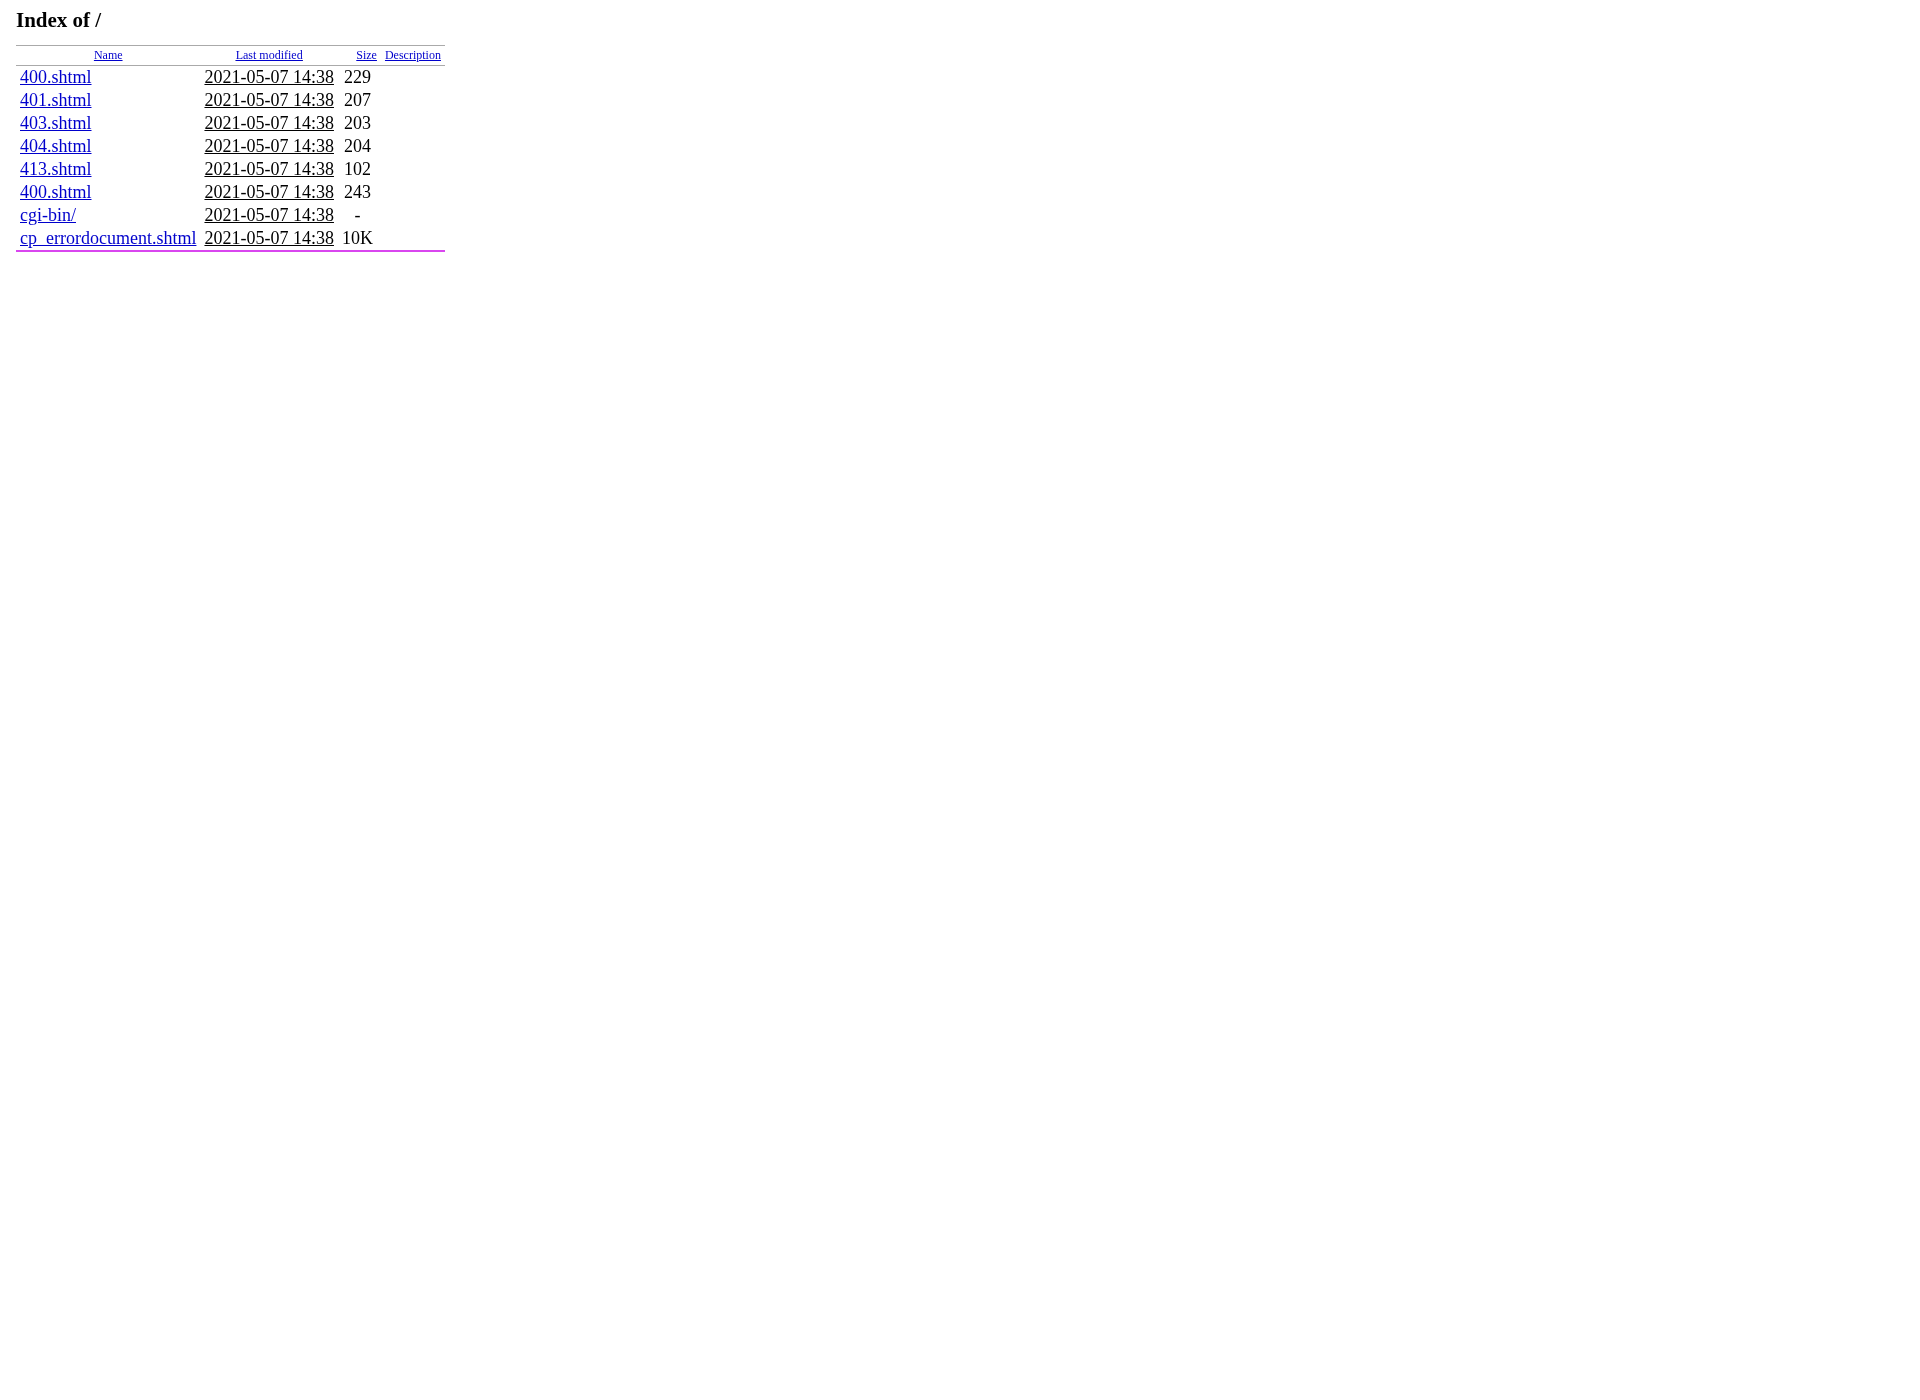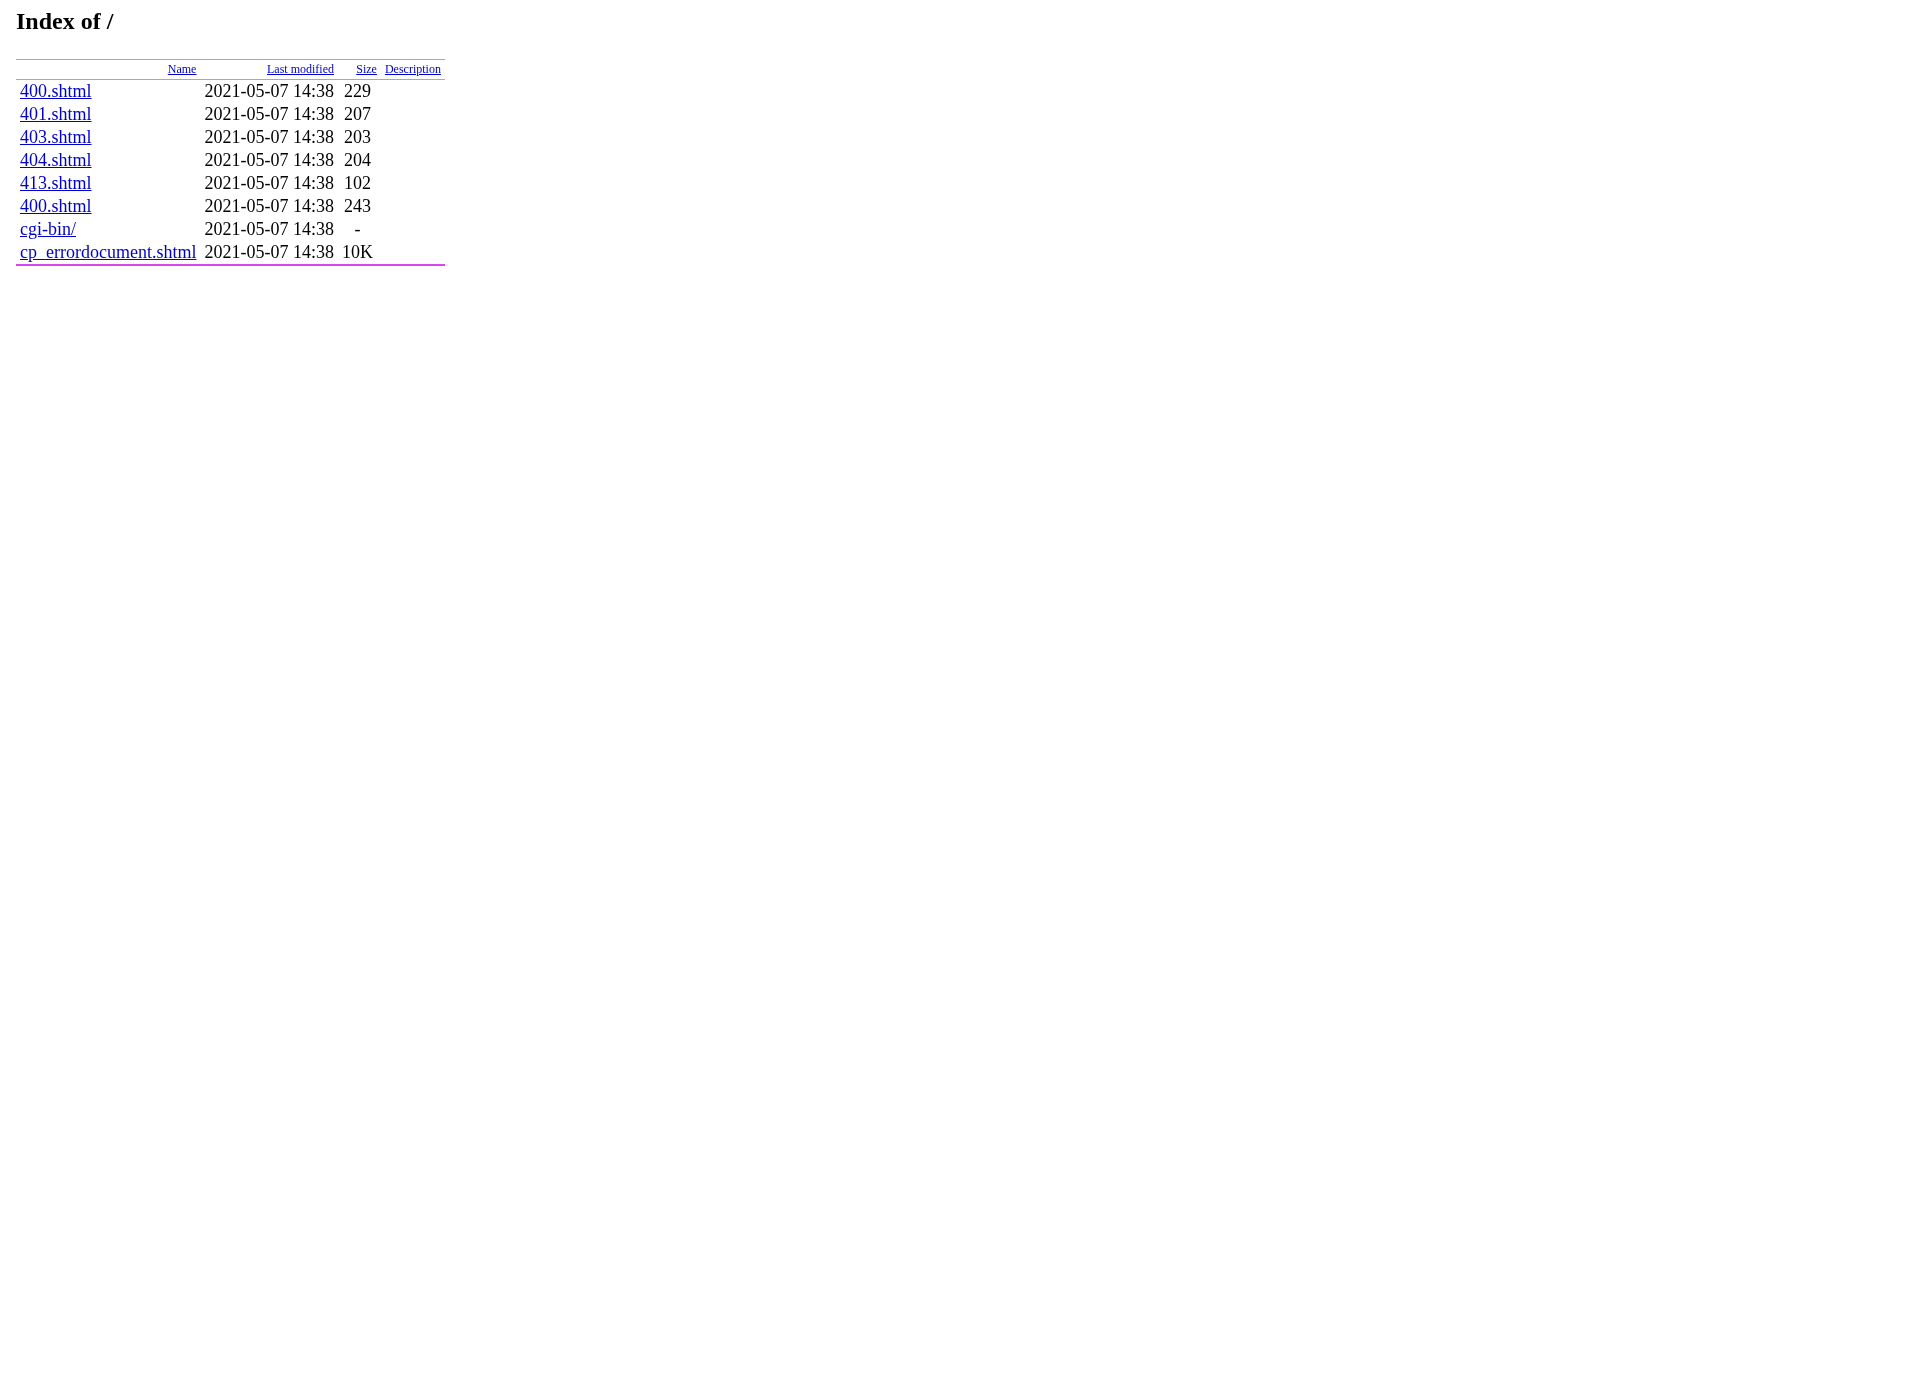--- a/index.html
+++ b/index.html
@@ -10,41 +10,41 @@
 
     body {
       font-family: serif;
       font-size: 13px;
       background: #fff;
       color: #000;
       padding: 8px 16px;
     }
 
     h1 {
-      font-size: 24px;
+      font-size: 21px;
       font-weight: bold;
-      margin-bottom: 24px;
+      margin-bottom: 12px;
     }
 
     table {
       border-collapse: collapse;
       width: 280px;
     }
 
     thead tr {
       border-top: 1px solid #aaa;
       border-bottom: 1px solid #aaa;
     }
 
     tbody tr:last-child {
       border-bottom: 2px solid #d946ef;
     }
 
     th {
-      text-align: right;
+      text-align: center;
       padding: 2px 4px;
       font-size: 12px;
       font-weight: normal;
     }
 
     td {
       padding: 1px 4px;
       font-size: 18px;
       white-space: nowrap;
     }
@@ -53,20 +53,21 @@
       color: #00c;
       text-decoration: underline;
     }
 
     .col-name {
       width: 120px;
     }
 
     .col-modified {
       width: 120px;
+      text-decoration: underline;
     }
 
     .col-size {
       width: 40px;
       text-align: right;
       margin-top: 37px;
     }
 
     .col-desc {
       width: auto;

